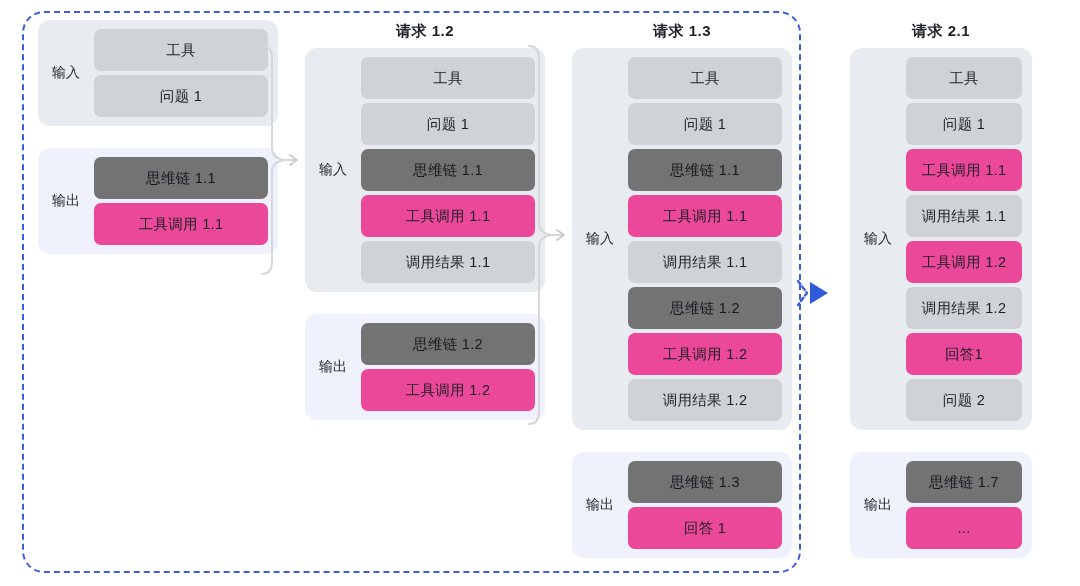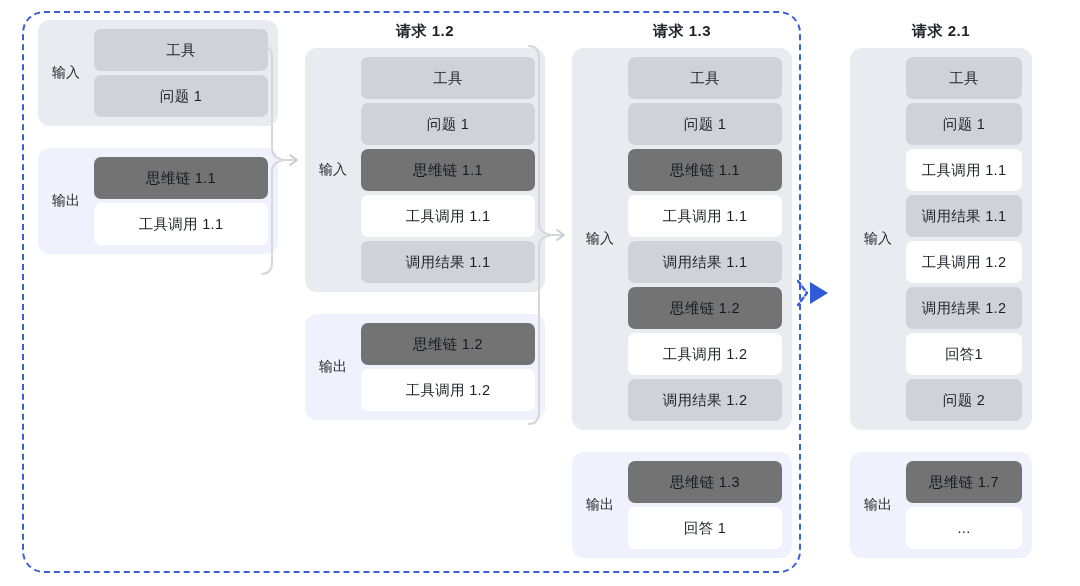--- a/index.html
+++ b/index.html
@@ -61,21 +61,21 @@
     height:42px;
     border-radius:7px;
     display:flex;align-items:center;justify-content:center;
     font-size:14.5px;
     font-weight:400;
     color:#1b1e24;
     letter-spacing:.3px;
   }
   .item.gray{ background:#CFD2D6; }
   .item.blue{ background:#737373; color:#15181d; }
-  .item.lightblue{ background:#ffffff; }
+  .item.lightblue{ background:#ec4899; }
 
   
   .brace{position:absolute;pointer-events:none;}
 
   
   .blue-arrow{position:absolute;left:796px;top:276px;}
 </style>
 </head>
 <body>
 

